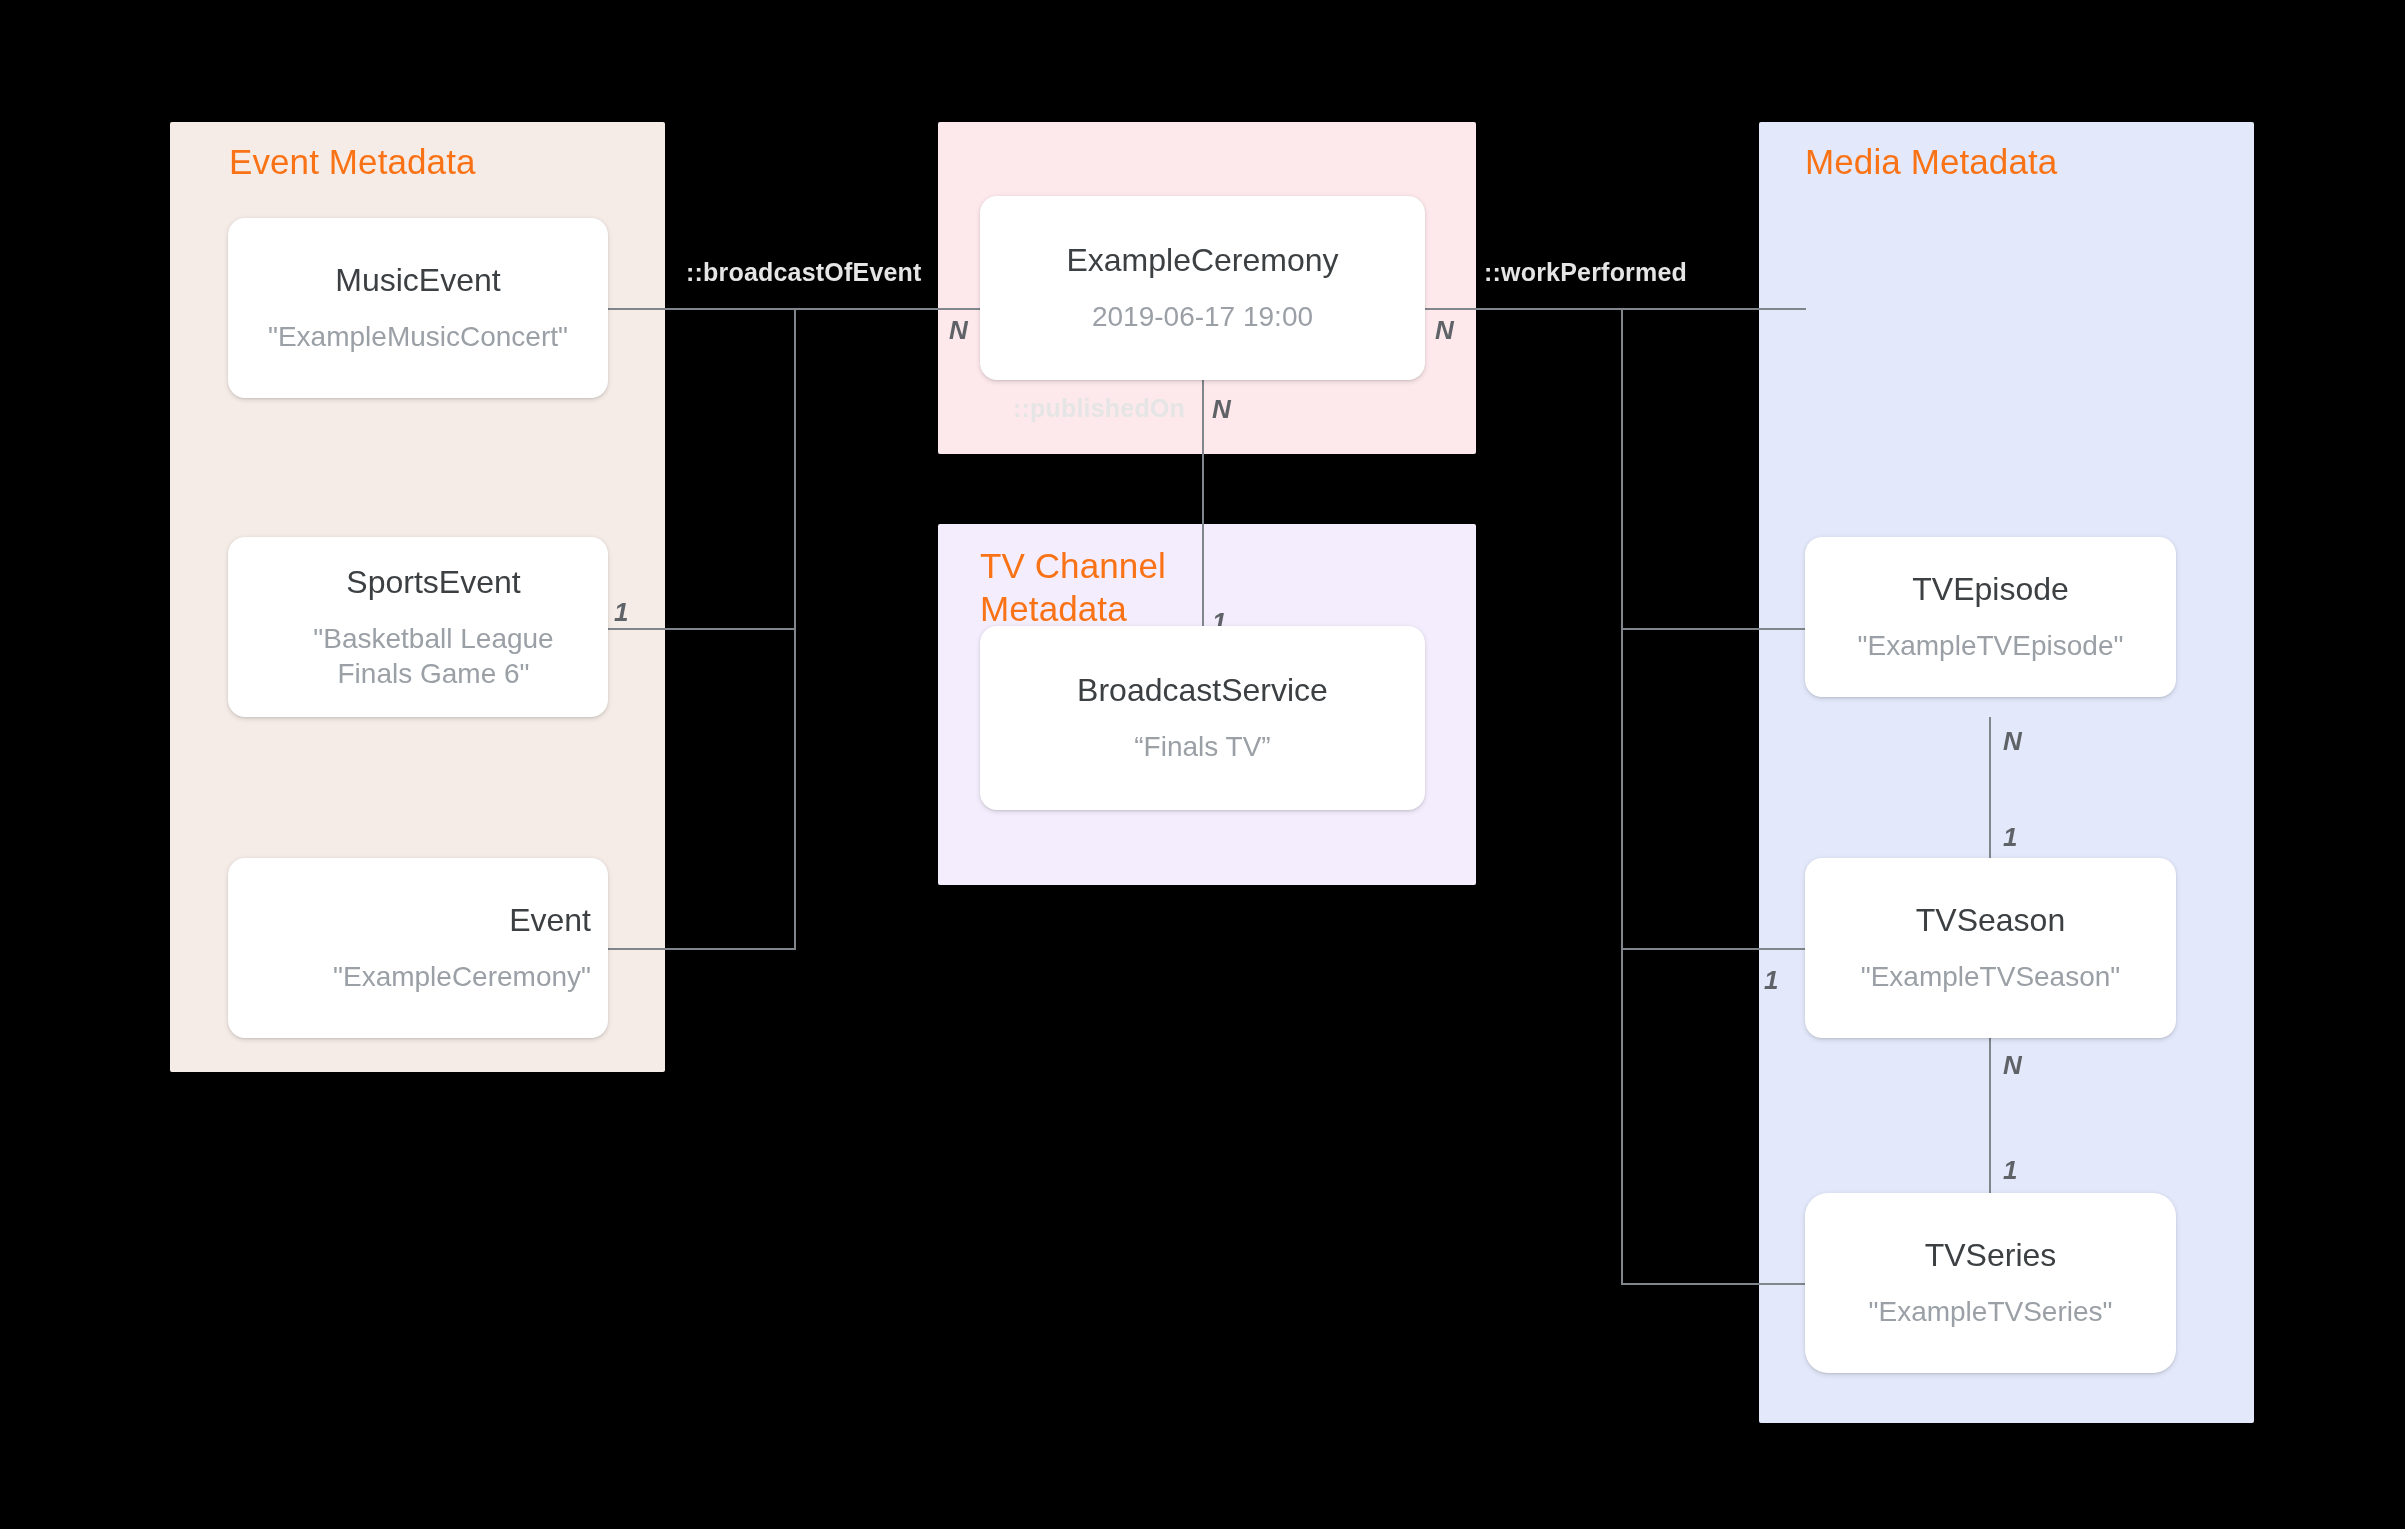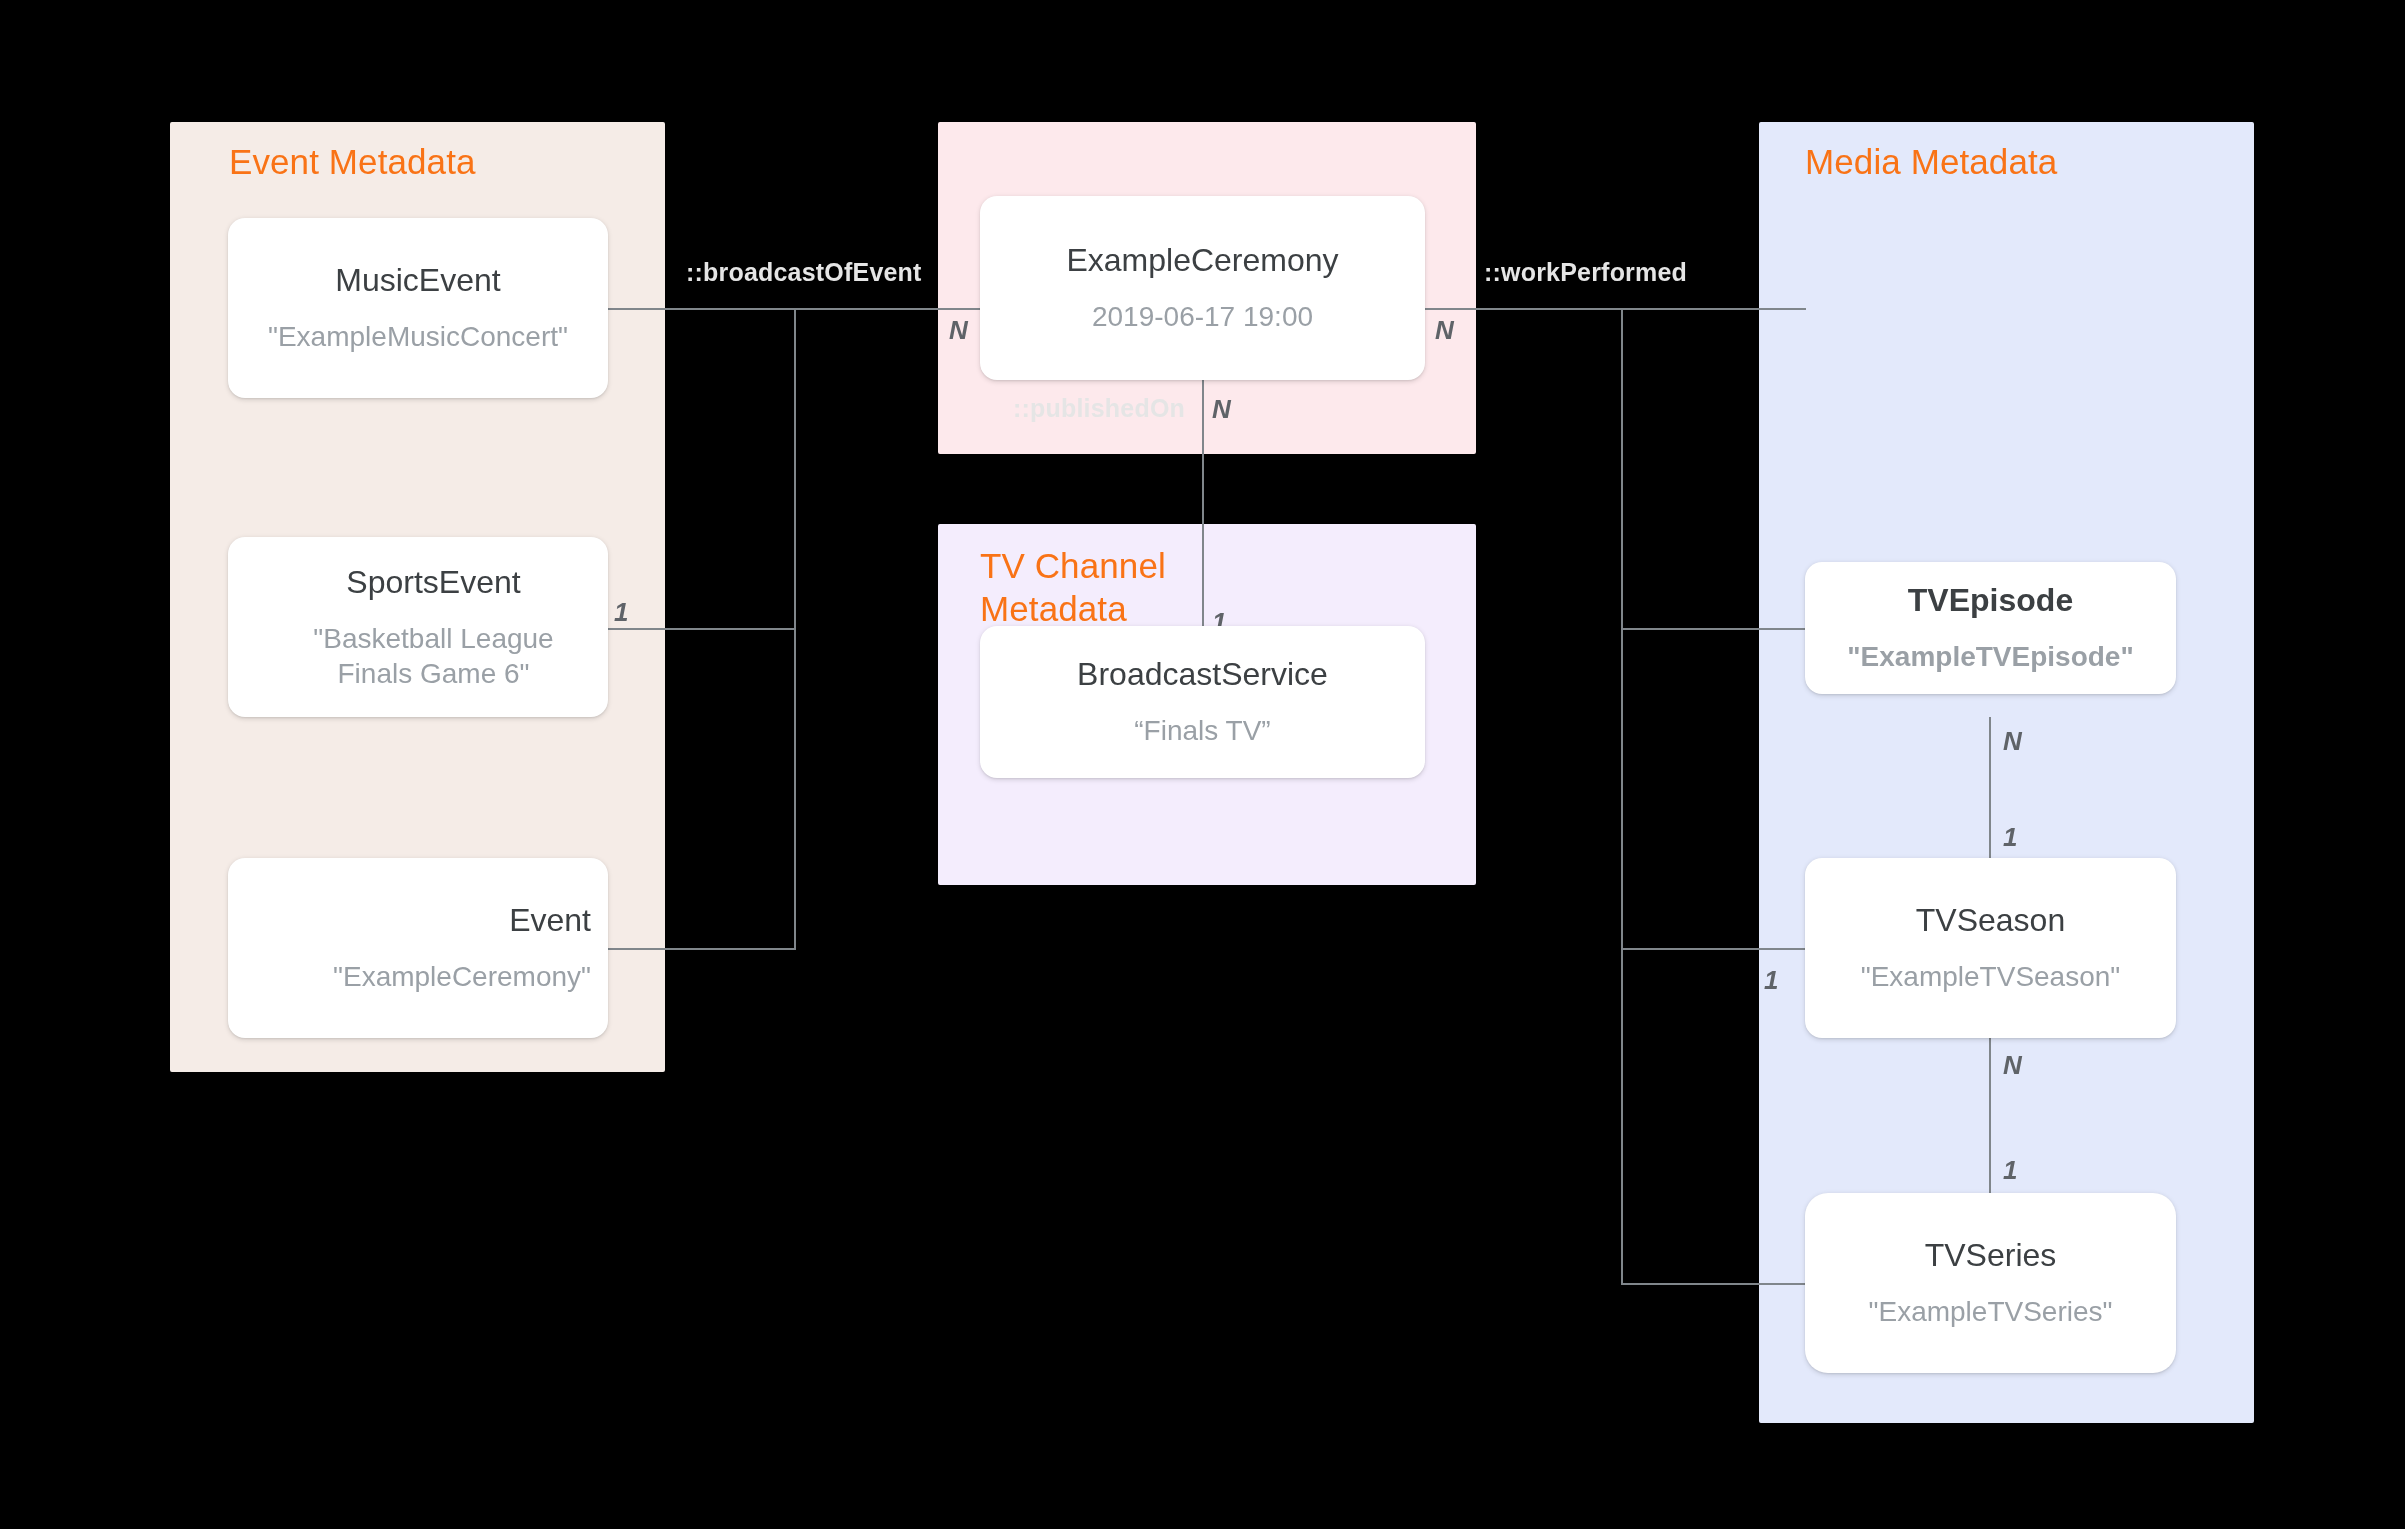--- a/index.html
+++ b/index.html
@@ -88,27 +88,27 @@
   <div class="card" style="left:228px;top:858px;width:380px;height:180px;align-items:flex-end;">
     <div class="t">Event</div>
     <div class="s">"ExampleCeremony"</div>
   </div>
 
   <div class="card" style="left:980px;top:196px;width:445px;height:184px;">
     <div class="t">ExampleCeremony</div>
     <div class="s">2019-06-17 19:00</div>
   </div>
 
-  <div class="card" style="left:980px;top:626px;width:445px;height:152px;">
+  <div class="card" style="left:980px;top:626px;width:445px;height:184px;">
     <div class="t">BroadcastService</div>
     <div class="s">“Finals TV”</div>
   </div>
 
 
-  <div class="card" style="left:1805px;top:562px;width:371px;height:132px;font-weight:bold;">
+  <div class="card" style="left:1805px;top:537px;width:371px;height:160px;">
     <div class="t">TVEpisode</div>
     <div class="s">"ExampleTVEpisode"</div>
   </div>
 
   <div class="card" style="left:1805px;top:858px;width:371px;height:180px;">
     <div class="t">TVSeason</div>
     <div class="s">"ExampleTVSeason"</div>
   </div>
 
   <div class="card" style="left:1805px;top:1193px;width:371px;height:180px;border-radius:23px;">

